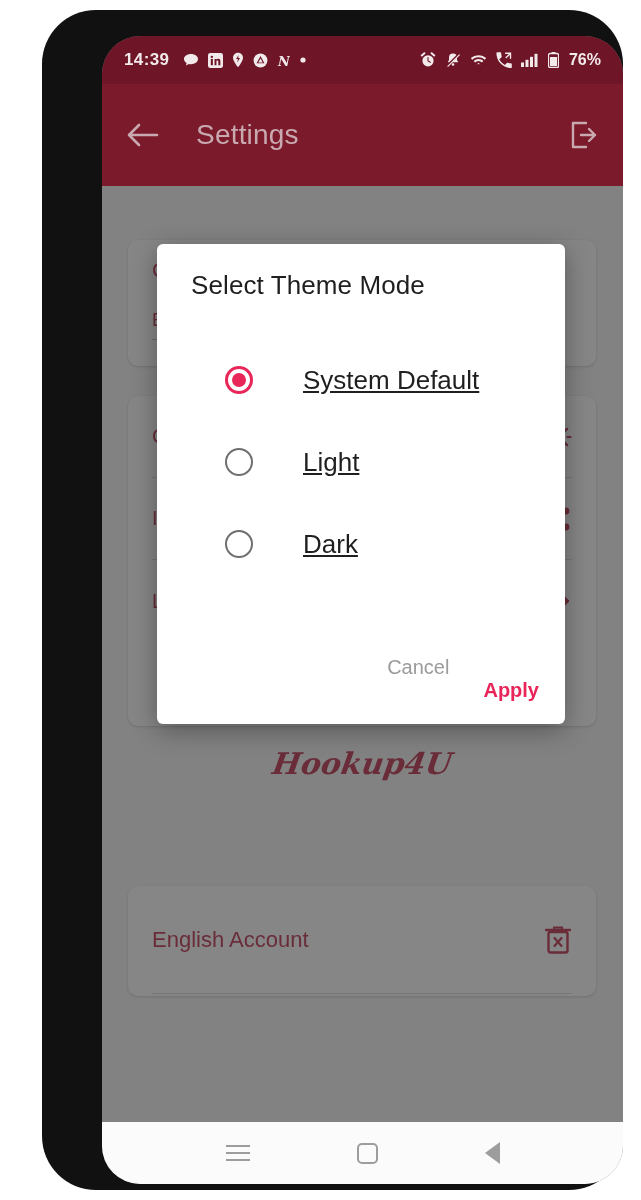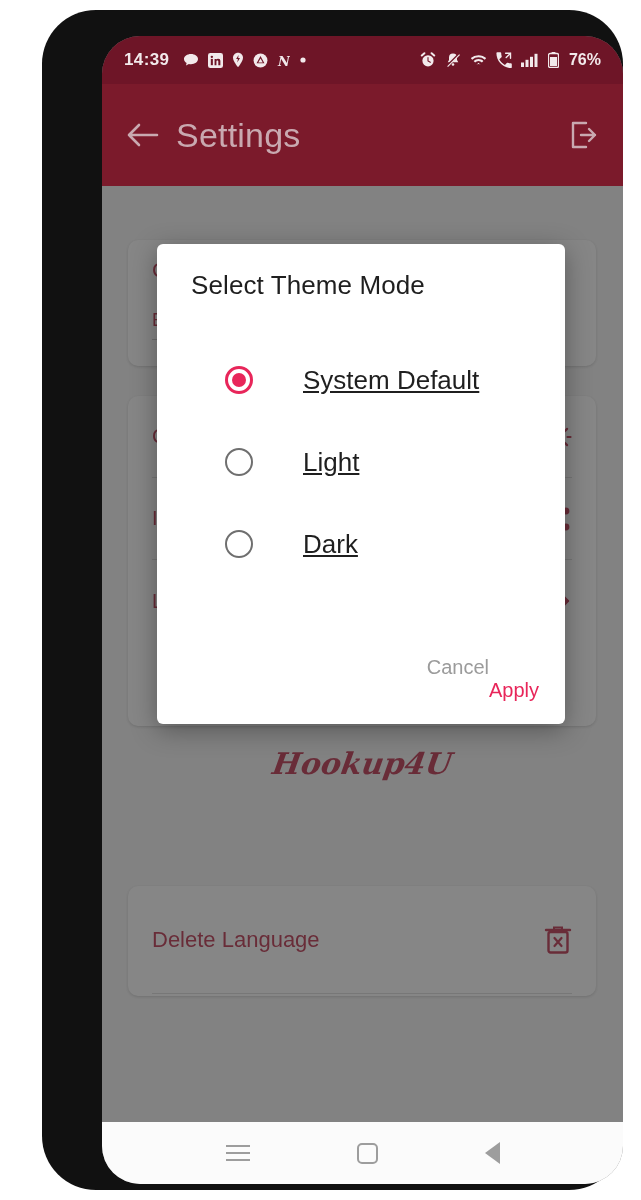--- a/index.html
+++ b/index.html
@@ -48,22 +48,22 @@
 
   
   #app-bar {
     position: absolute; left: 0; top: 48px;
     width: 521px; height: 102px;
     background: #7b1a2b;
     display: flex; align-items: center;
     padding: 0 24px;
   }
   #app-bar-title {
-    font-size: 34px; color: #c9a9b0;
-    margin-left: 16px; letter-spacing: .2px;
+    font-size: 28px; color: #c9a9b0;
+    margin-left: 36px; letter-spacing: .2px;
   }
   #logout-top-icon { margin-left: auto; }
 
   
   #settings-body {
     position: absolute; left: 0; top: 150px;
     width: 521px; height: 960px;
     background: #bdbdbd;
   }
   .card {
@@ -158,29 +158,29 @@
     background: #e8265a;
   }
   .theme-label {
     font-size: 26px; color: #1f1f1f;
     margin-left: 50px;
     text-decoration: underline;
   }
   #dialog-actions {
     position: absolute;
     right: 26px; bottom: 22px;
-    display: flex; align-items: center; 
+    display: flex; align-items: center; gap: 34px;
   }
   #cancel-button {
     font-size: 20px; color: #9b9b9b;
     background: none; border: none; cursor: pointer;
     font-family: inherit;
   }
   #apply-button {
-    font-size: 20px; color: #e8265a; font-weight: normal;
+    font-size: 20px; color: #e8265a; font-weight: bold;
     background: none; border: none; cursor: pointer;
     font-family: inherit;
     margin-top: 47px;
   }
 
   
   #nav-bar {
     position: absolute; left: 0; bottom: 0;
     width: 521px; height: 62px;
     background: #fbfbfb;
@@ -322,21 +322,21 @@
               <path d="M14 3H4v20h10" stroke="#8e1f35" stroke-width="2.2" fill="none" stroke-linecap="round" stroke-linejoin="round"></path>
               <path d="M17 8l5 5-5 5M10 13h12" stroke="#8e1f35" stroke-width="2.4" fill="none" stroke-linecap="round" stroke-linejoin="round"></path>
             </svg>
         </div>
       </div>
 
       <div id="brand-logo">Hookup4U</div>
 
       <div class="card" id="delete-card">
         <div id="delete-row">
-          <span id="delete-label">Delete Language</span>
+          <span id="delete-label">English Account</span>
           <svg class="row-icon" width="28" height="30" viewBox="0 0 28 30">
               <path d="M2 5h24" stroke="#8e1f35" stroke-width="2.4" stroke-linecap="round"></path>
               <path d="M10 5V2.5h8V5" stroke="#8e1f35" stroke-width="2" fill="none"></path>
               <rect x="4.5" y="7" width="19" height="20.5" rx="2" fill="none" stroke="#8e1f35" stroke-width="2.4"></rect>
               <path d="M10.5 13l7 8M17.5 13l-7 8" stroke="#8e1f35" stroke-width="2.2" stroke-linecap="round"></path>
             </svg>
         </div>
       </div>
     </div>
 

